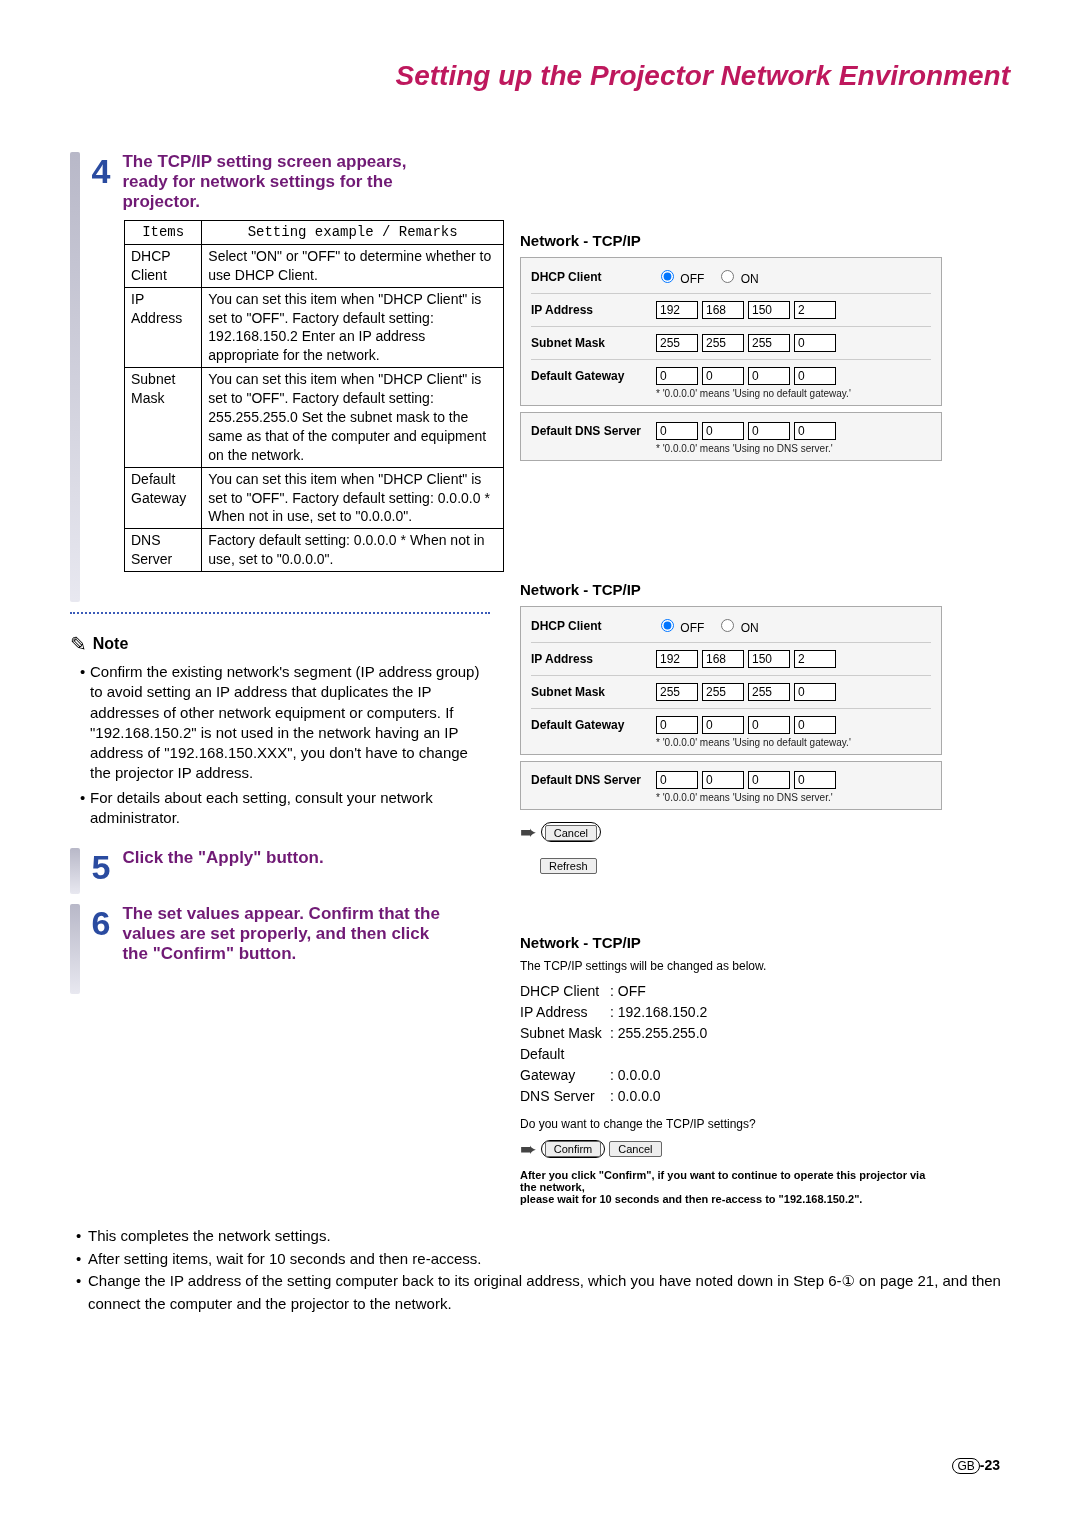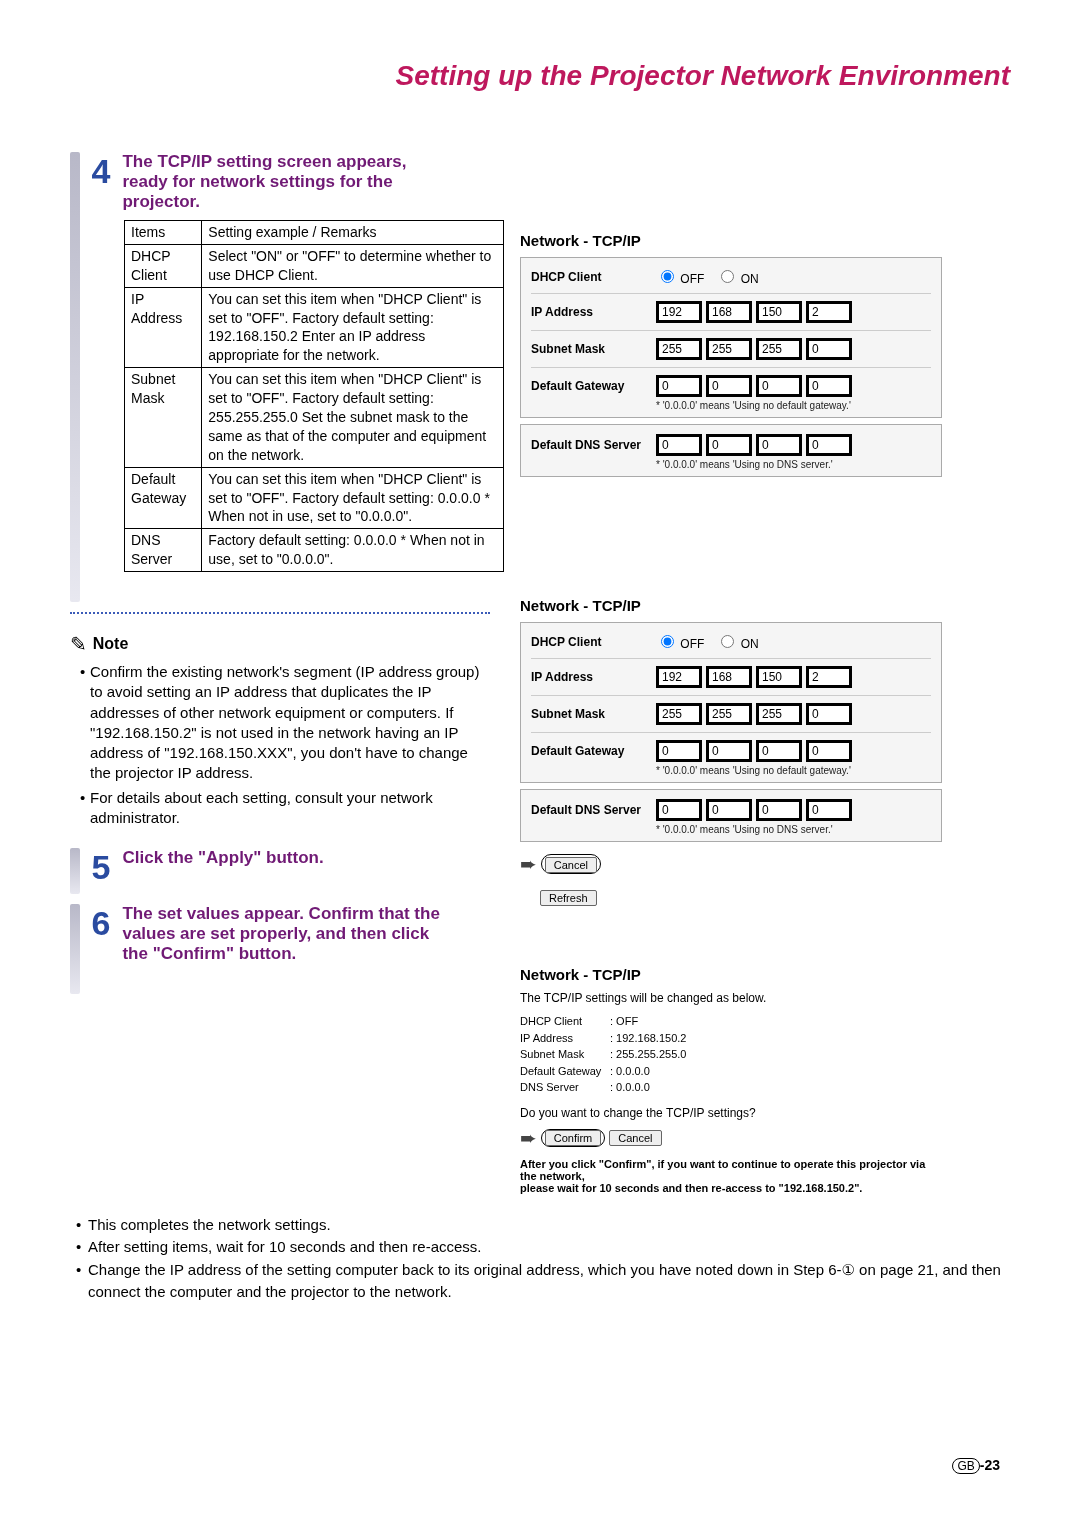--- a/index.html
+++ b/index.html
@@ -82,20 +82,22 @@
 }
 .item-table th, .item-table td {
   border: 1px solid #000;
   padding: 2px 6px;
   vertical-align: top;
   text-align: left;
   line-height: 1.35;
 }
 .item-table th {
   font-weight: normal;
+  text-align: center;
+  font-family: Liberation Mono, monospace;
 }
 .note-header {
   display: flex;
   align-items: center;
   gap: 6px;
   margin-top: 16px;
   margin-bottom: 6px;
 }
 .note-icon {
   font-size: 20px;
@@ -176,21 +178,21 @@
 }
 .net-fields {
   display: flex;
   gap: 4px;
   align-items: center;
 }
 .net-fields input[type="text"] {
   width: 34px;
   font-size: 12px;
   padding: 1px 3px;
-  border: 3px solid #000000;
+  border: 1px solid #000000;
 }
 .net-note {
   font-size: 10px;
   margin-left: 125px;
   color: #222;
 }
 .radio-group {
   display: flex;
   gap: 12px;
   align-items: center;
@@ -223,21 +225,21 @@
 .confirm-panel {
   width: 420px;
   font-size: 12px;
   margin-top: 60px;
 }
 .confirm-panel .intro {
   margin: 4px 0 8px 0;
 }
 .confirm-list {
   margin: 8px 0 10px 0;
-  font-size: 11px;
+  font-size: 14px;
   line-height: 1.5;
 }
 .confirm-list div span:first-child {
   display: inline-block;
   width: 90px;
 }
 .bold-small {
   font-weight: bold;
   font-size: 11px;
 }

